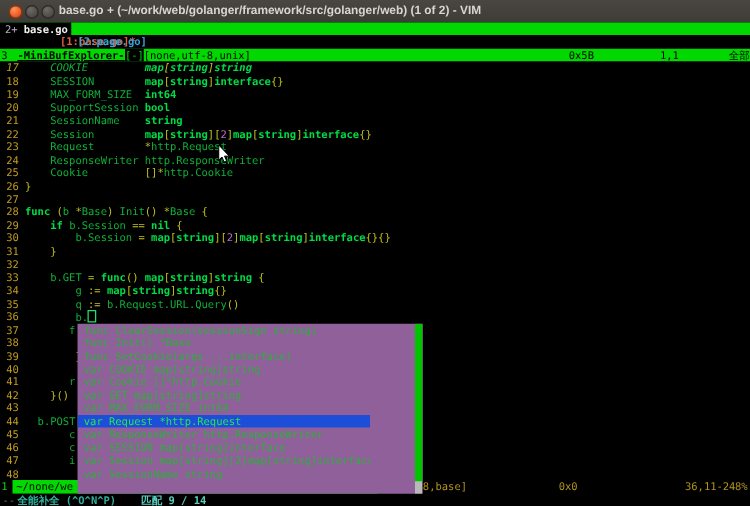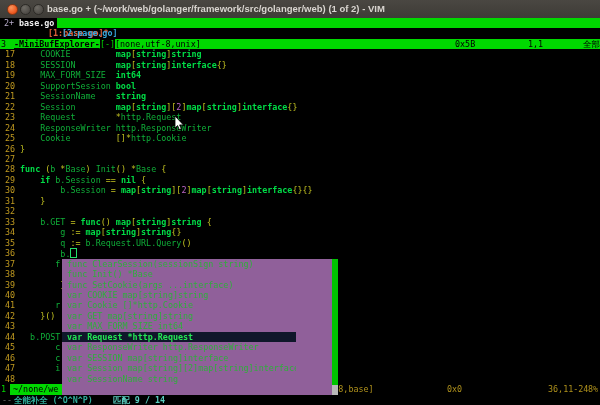--- a/index.html
+++ b/index.html
@@ -46,21 +46,21 @@
   .st-yellow{color:#b0921c;}
   
   .cmd{top:376.56px;background:#000;}
   .cmd-dash{color:#6f6f6f;}
   .cmd-mode{color:#2fae9b;font-weight:bold;}
   .cmd-match{color:#59cfc0;font-weight:bold;}
   
   .popup{position:absolute;left:62px;top:240.6px;width:276px;height:136px;background:#90609a;overflow:hidden;}
   .pitem{position:relative;width:234px;height:10.46px;line-height:10.5px;font-size:8.4px;white-space:pre;
          color:#2fae3c;overflow:hidden;}
-  .pitem.sel{background:#0f172a;color:#25e555;font-weight:bold;}
+  .pitem.sel{background:#1d4ed8;color:#25e555;font-weight:normal;}
   .psbar{position:absolute;right:0;top:0;width:6px;height:136px;background:#b9b9b9;}
   .pthumb{position:absolute;right:0;top:0;width:6px;height:126px;background:#00c400;}
   
   .mouse{position:absolute;left:174px;top:116px;width:12px;height:16px;pointer-events:none;}
 </style>
 </head>
 <body>
 
 <div class="screen">
 
@@ -86,21 +86,21 @@
       <span class="abs" style="left:1px">3</span>
       <b class="abs" style="left:14px">-MiniBufExplorer-</b>
       <span class="abs flag" style="left:100px">[-]</span>
       <span class="abs" style="left:115px">[none,utf-8,unix]</span>
       <span class="abs" style="left:455px">0x5B</span>
       <span class="abs" style="left:528px">1,1</span>
       <span class="abs" style="left:583px">全部</span>
     </div>
 
     <div id="code-lines">
-        <div class="row" style="top: 31.38px;"><span class="ln">17</span><span class="ct"><span class="tk-p">    </span><span class="tk-id">COOKIE</span><span class="tk-p">         </span><span class="tk-kw">map</span><span class="tk-br">[</span><span class="tk-kw">string</span><span class="tk-br">]</span><span class="tk-kw">string</span></span></div>
+        <div class="row" style="top: 31.38px; font-style: italic;"><span class="ln">17</span><span class="ct"><span class="tk-p">    </span><span class="tk-id">COOKIE</span><span class="tk-p">         </span><span class="tk-kw">map</span><span class="tk-br">[</span><span class="tk-kw">string</span><span class="tk-br">]</span><span class="tk-kw">string</span></span></div>
         <div class="row" style="top: 41.84px;"><span class="ln">18</span><span class="ct"><span class="tk-p">    </span><span class="tk-id">SESSION</span><span class="tk-p">        </span><span class="tk-kw">map</span><span class="tk-br">[</span><span class="tk-kw">string</span><span class="tk-br">]</span><span class="tk-kw">interface</span><span class="tk-br">{}</span></span></div>
         <div class="row" style="top: 52.3px;"><span class="ln">19</span><span class="ct"><span class="tk-p">    </span><span class="tk-id">MAX_FORM_SIZE</span><span class="tk-p">  </span><span class="tk-kw">int64</span></span></div>
         <div class="row" style="top: 62.76px;"><span class="ln">20</span><span class="ct"><span class="tk-p">    </span><span class="tk-id">SupportSession</span><span class="tk-p"> </span><span class="tk-kw">bool</span></span></div>
         <div class="row" style="top: 73.22px;"><span class="ln">21</span><span class="ct"><span class="tk-p">    </span><span class="tk-id">SessionName</span><span class="tk-p">    </span><span class="tk-kw">string</span></span></div>
         <div class="row" style="top: 83.68px;"><span class="ln">22</span><span class="ct"><span class="tk-p">    </span><span class="tk-id">Session</span><span class="tk-p">        </span><span class="tk-kw">map</span><span class="tk-br">[</span><span class="tk-kw">string</span><span class="tk-br">][</span><span class="tk-num">2</span><span class="tk-br">]</span><span class="tk-kw">map</span><span class="tk-br">[</span><span class="tk-kw">string</span><span class="tk-br">]</span><span class="tk-kw">interface</span><span class="tk-br">{}</span></span></div>
         <div class="row" style="top: 94.14px;"><span class="ln">23</span><span class="ct"><span class="tk-p">    </span><span class="tk-id">Request</span><span class="tk-p">        </span><span class="tk-br">*</span><span class="tk-id">http.Request</span></span></div>
         <div class="row" style="top: 104.6px;"><span class="ln">24</span><span class="ct"><span class="tk-p">    </span><span class="tk-id">ResponseWriter</span><span class="tk-p"> </span><span class="tk-id">http.ResponseWriter</span></span></div>
         <div class="row" style="top: 115.06px;"><span class="ln">25</span><span class="ct"><span class="tk-p">    </span><span class="tk-id">Cookie</span><span class="tk-p">         </span><span class="tk-br">[]*</span><span class="tk-id">http.Cookie</span></span></div>
         <div class="row" style="top: 125.52px;"><span class="ln">26</span><span class="ct"><span class="tk-br">}</span></span></div>
         <div class="row" style="top: 135.98px;"><span class="ln">27</span><span class="ct"></span></div>

